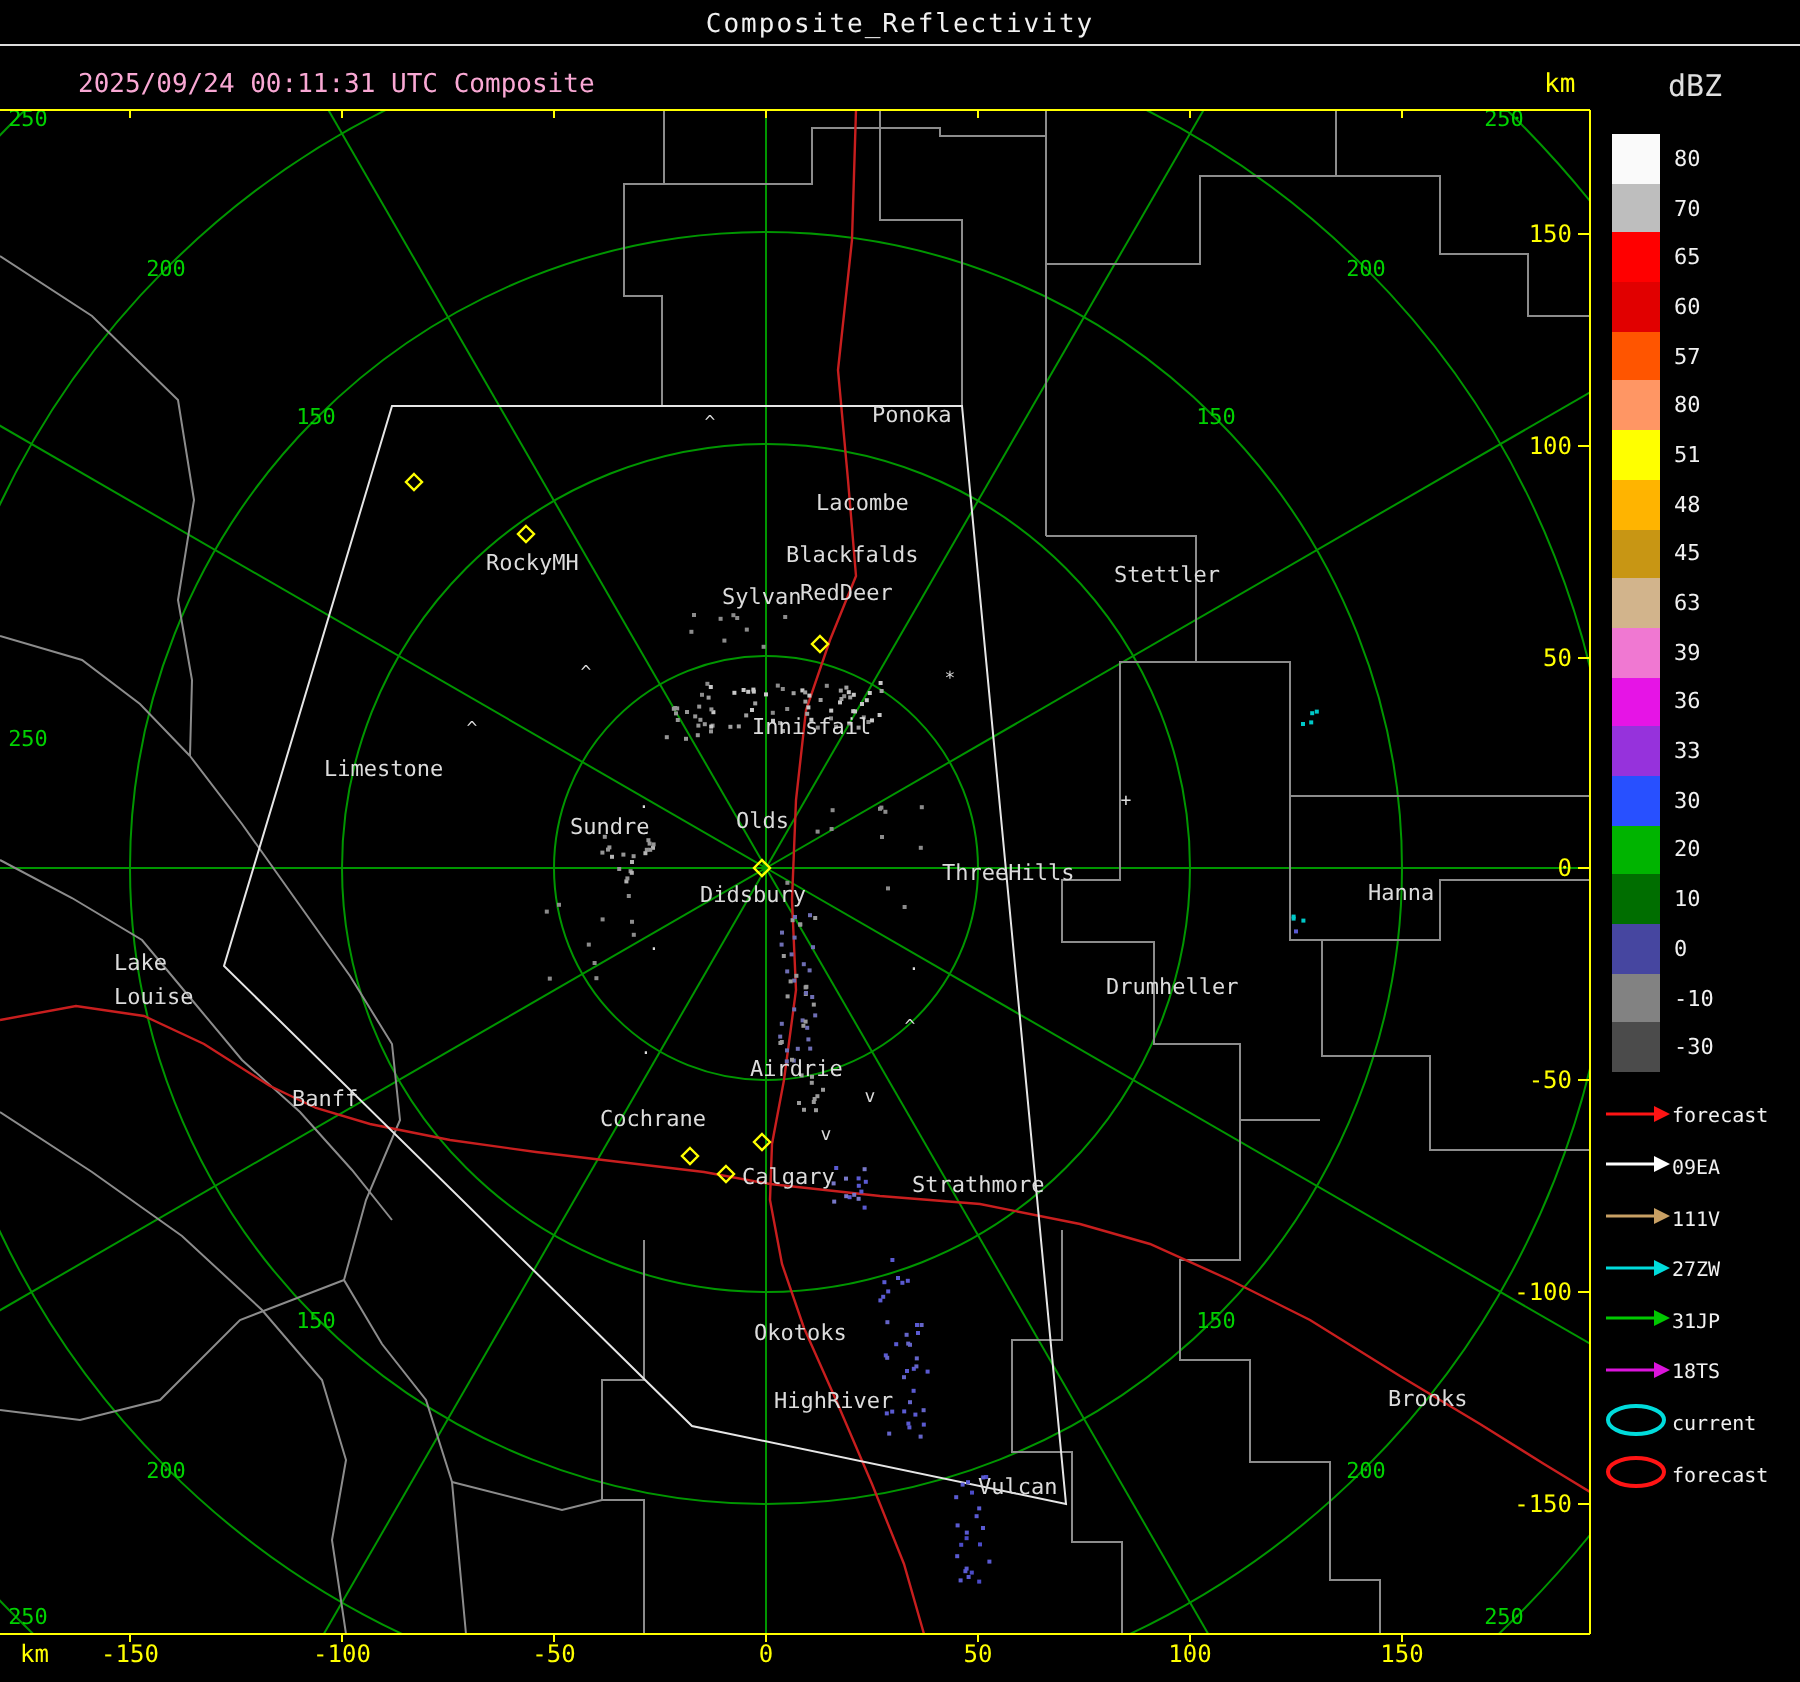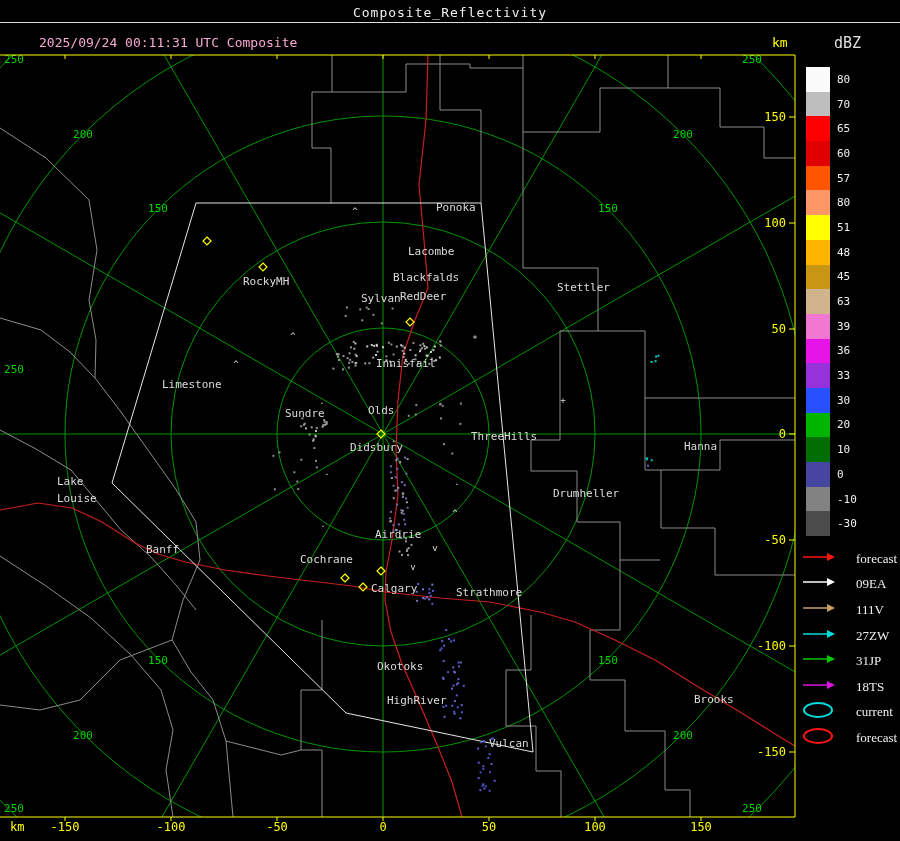--- a/index.html
+++ b/index.html
@@ -14,21 +14,21 @@
   svg text{font-family:"DejaVu Sans Mono", monospace;}
   .sidebar{position:absolute;left:800px;top:28px;width:100px;}
   .dbz{color:#e0e0e0;font-size:15px;margin:6px 0 0 34px;height:14px;}
   .cb{margin-top:19px;}
   .cb-row{display:flex;align-items:center;height:24.7px;}
   .cb-swatch{width:24px;height:24.7px;margin-left:6px;flex:none;}
   .cb-label{color:#f0f0f0;font-size:11px;margin-left:7px;}
   .legend{margin-top:10px;}
   .lg-row{display:flex;align-items:center;height:25.6px;}
   .lg-icon{margin-left:2px;flex:none;}
-  .lg-label{color:#f0f0f0;font-size:13px;margin-left:20px;font-family:Liberation Serif, serif;}
+  .lg-label{color:#f0f0f0;font-size:10px;margin-left:0;}
 </style>
 </head>
 <body>
 
 <div class="titlebar">
   <div class="title">Composite_Reflectivity</div>
 </div>
 <div class="hline"></div>
 <div class="timestamp">2025/09/24 00:11:31 UTC Composite</div>
 <div class="km-top">km</div>

